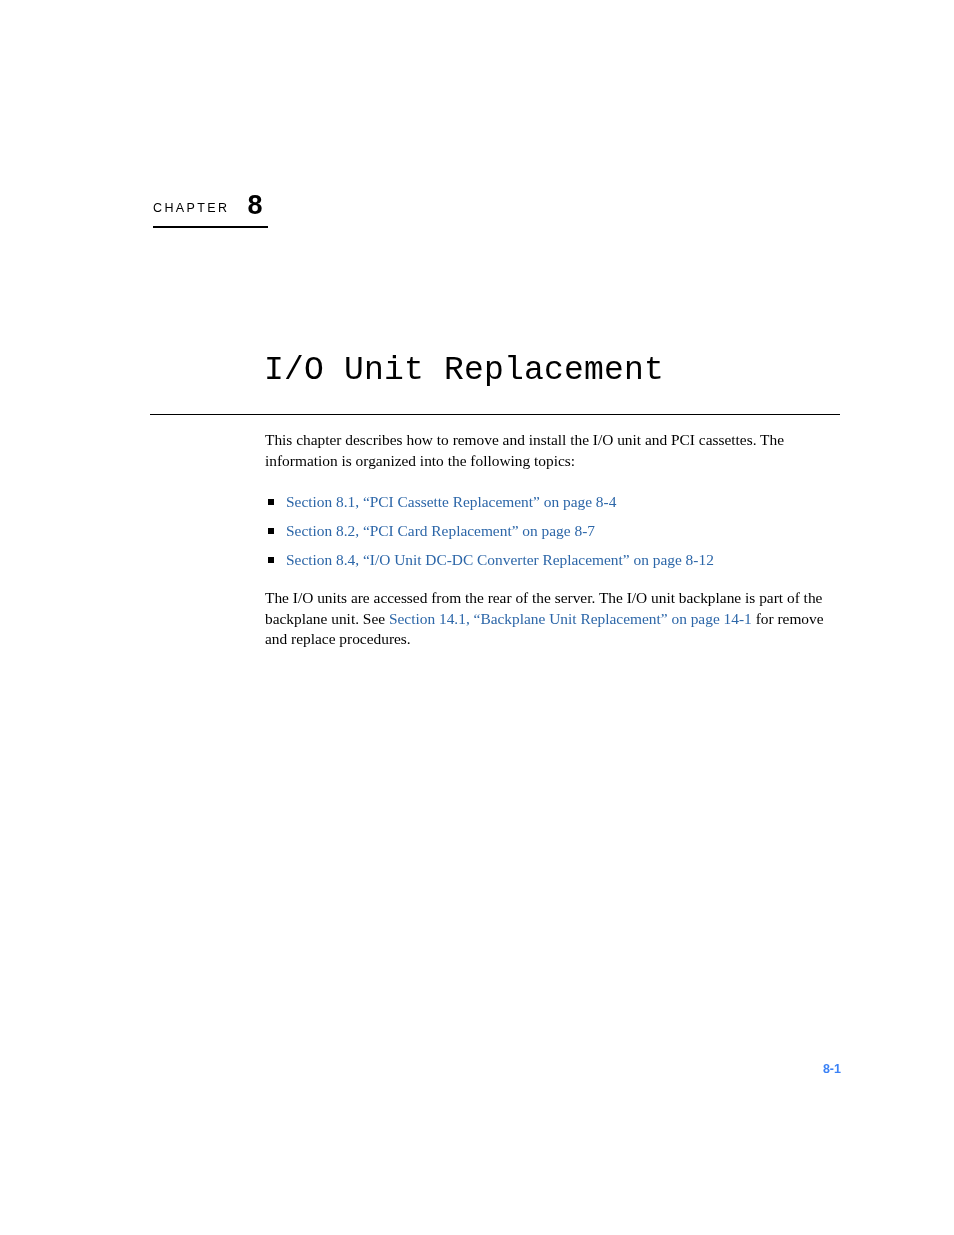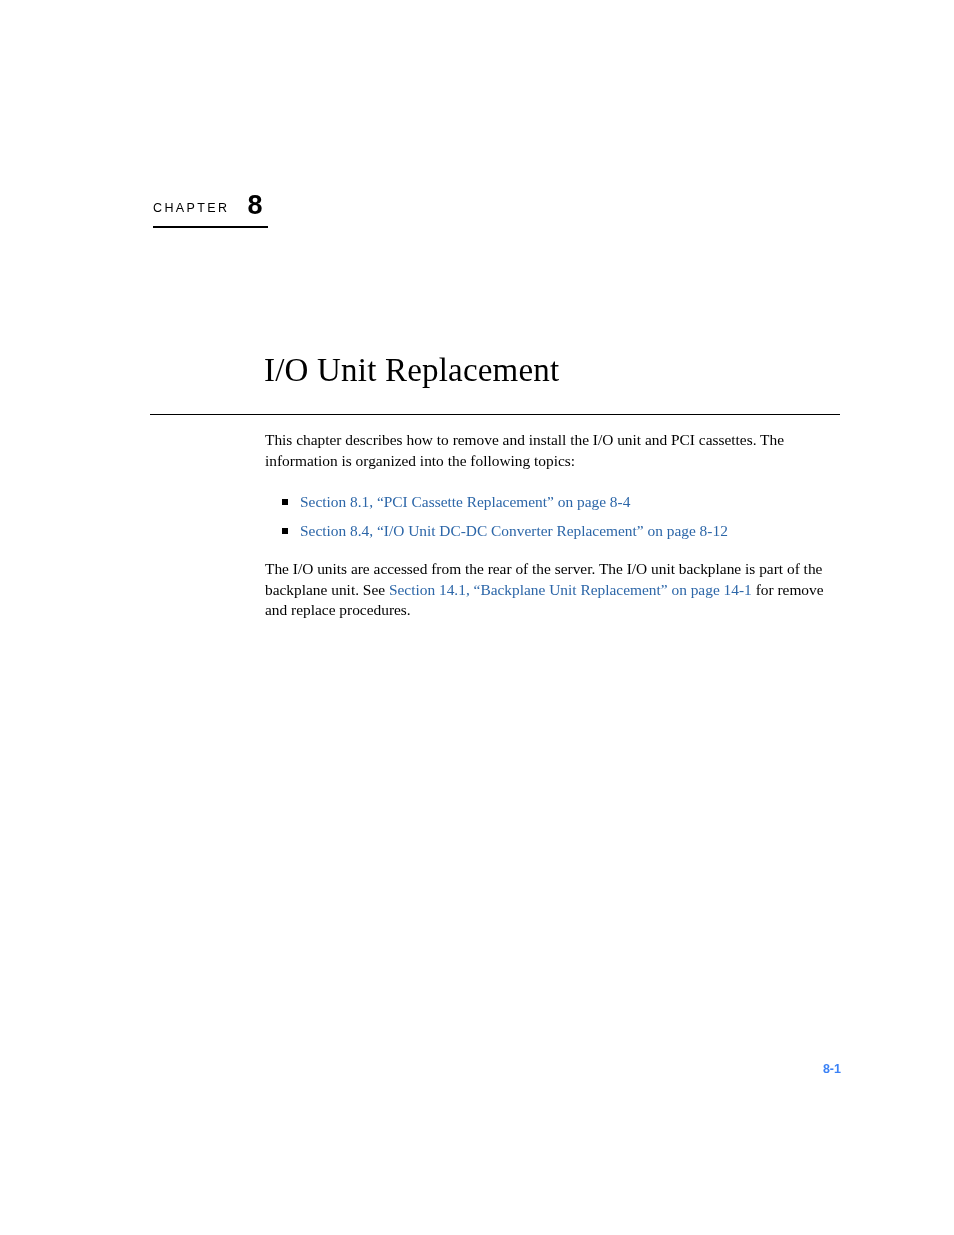--- a/index.html
+++ b/index.html
@@ -52,21 +52,21 @@
     height: 1.6px;
     background: #000;
     margin-top: 6px;
   }
 
   
   .chapter-title {
     position: absolute;
     left: 264px;
     top: 330px;
-    font-family: Liberation Serif, serif;
+    font-family: Liberation Mono, monospace;
     font-size: 33px;
     font-weight: normal;
     letter-spacing: 0.2px;
     color: #000;
     white-space: nowrap;
   }
 
   
   .title-rule {
     position: absolute;
@@ -94,21 +94,21 @@
   .para.intro {
     margin-bottom: 21px;
   }
   .para.closing {
     margin-top: 18px;
   }
 
   
   .topic-list {
     list-style: none;
-    margin: 17px;
+    margin: 3px;
     padding: 0;
   }
   .topic-item {
     position: relative;
     padding-left: 18px;
     margin-bottom: 9px;
     line-height: 20px;
   }
   .topic-bullet {
     position: absolute;
@@ -161,20 +161,21 @@
 
     <p class="para intro">This chapter describes how to remove and install the I/O unit and PCI cassettes. The information is organized into the following topics:</p>
 
     <ul class="topic-list">
       <li class="topic-item">
         <span class="topic-bullet"></span>
         <a class="link" href="#">Section 8.1, “PCI Cassette Replacement” on page 8-4</a>
       </li>
       <li class="topic-item">
         <span class="topic-bullet"></span>
+        <a class="link" href="#">Section 8.2, “PCI Card Replacement” on page 8-7</a>
       </li>
       <li class="topic-item">
         <span class="topic-bullet"></span>
       </li>
       <li class="topic-item">
         <span class="topic-bullet"></span>
         <a class="link" href="#">Section 8.4, “I/O Unit DC-DC Converter Replacement” on page 8-12</a>
       </li>
     </ul>
 

